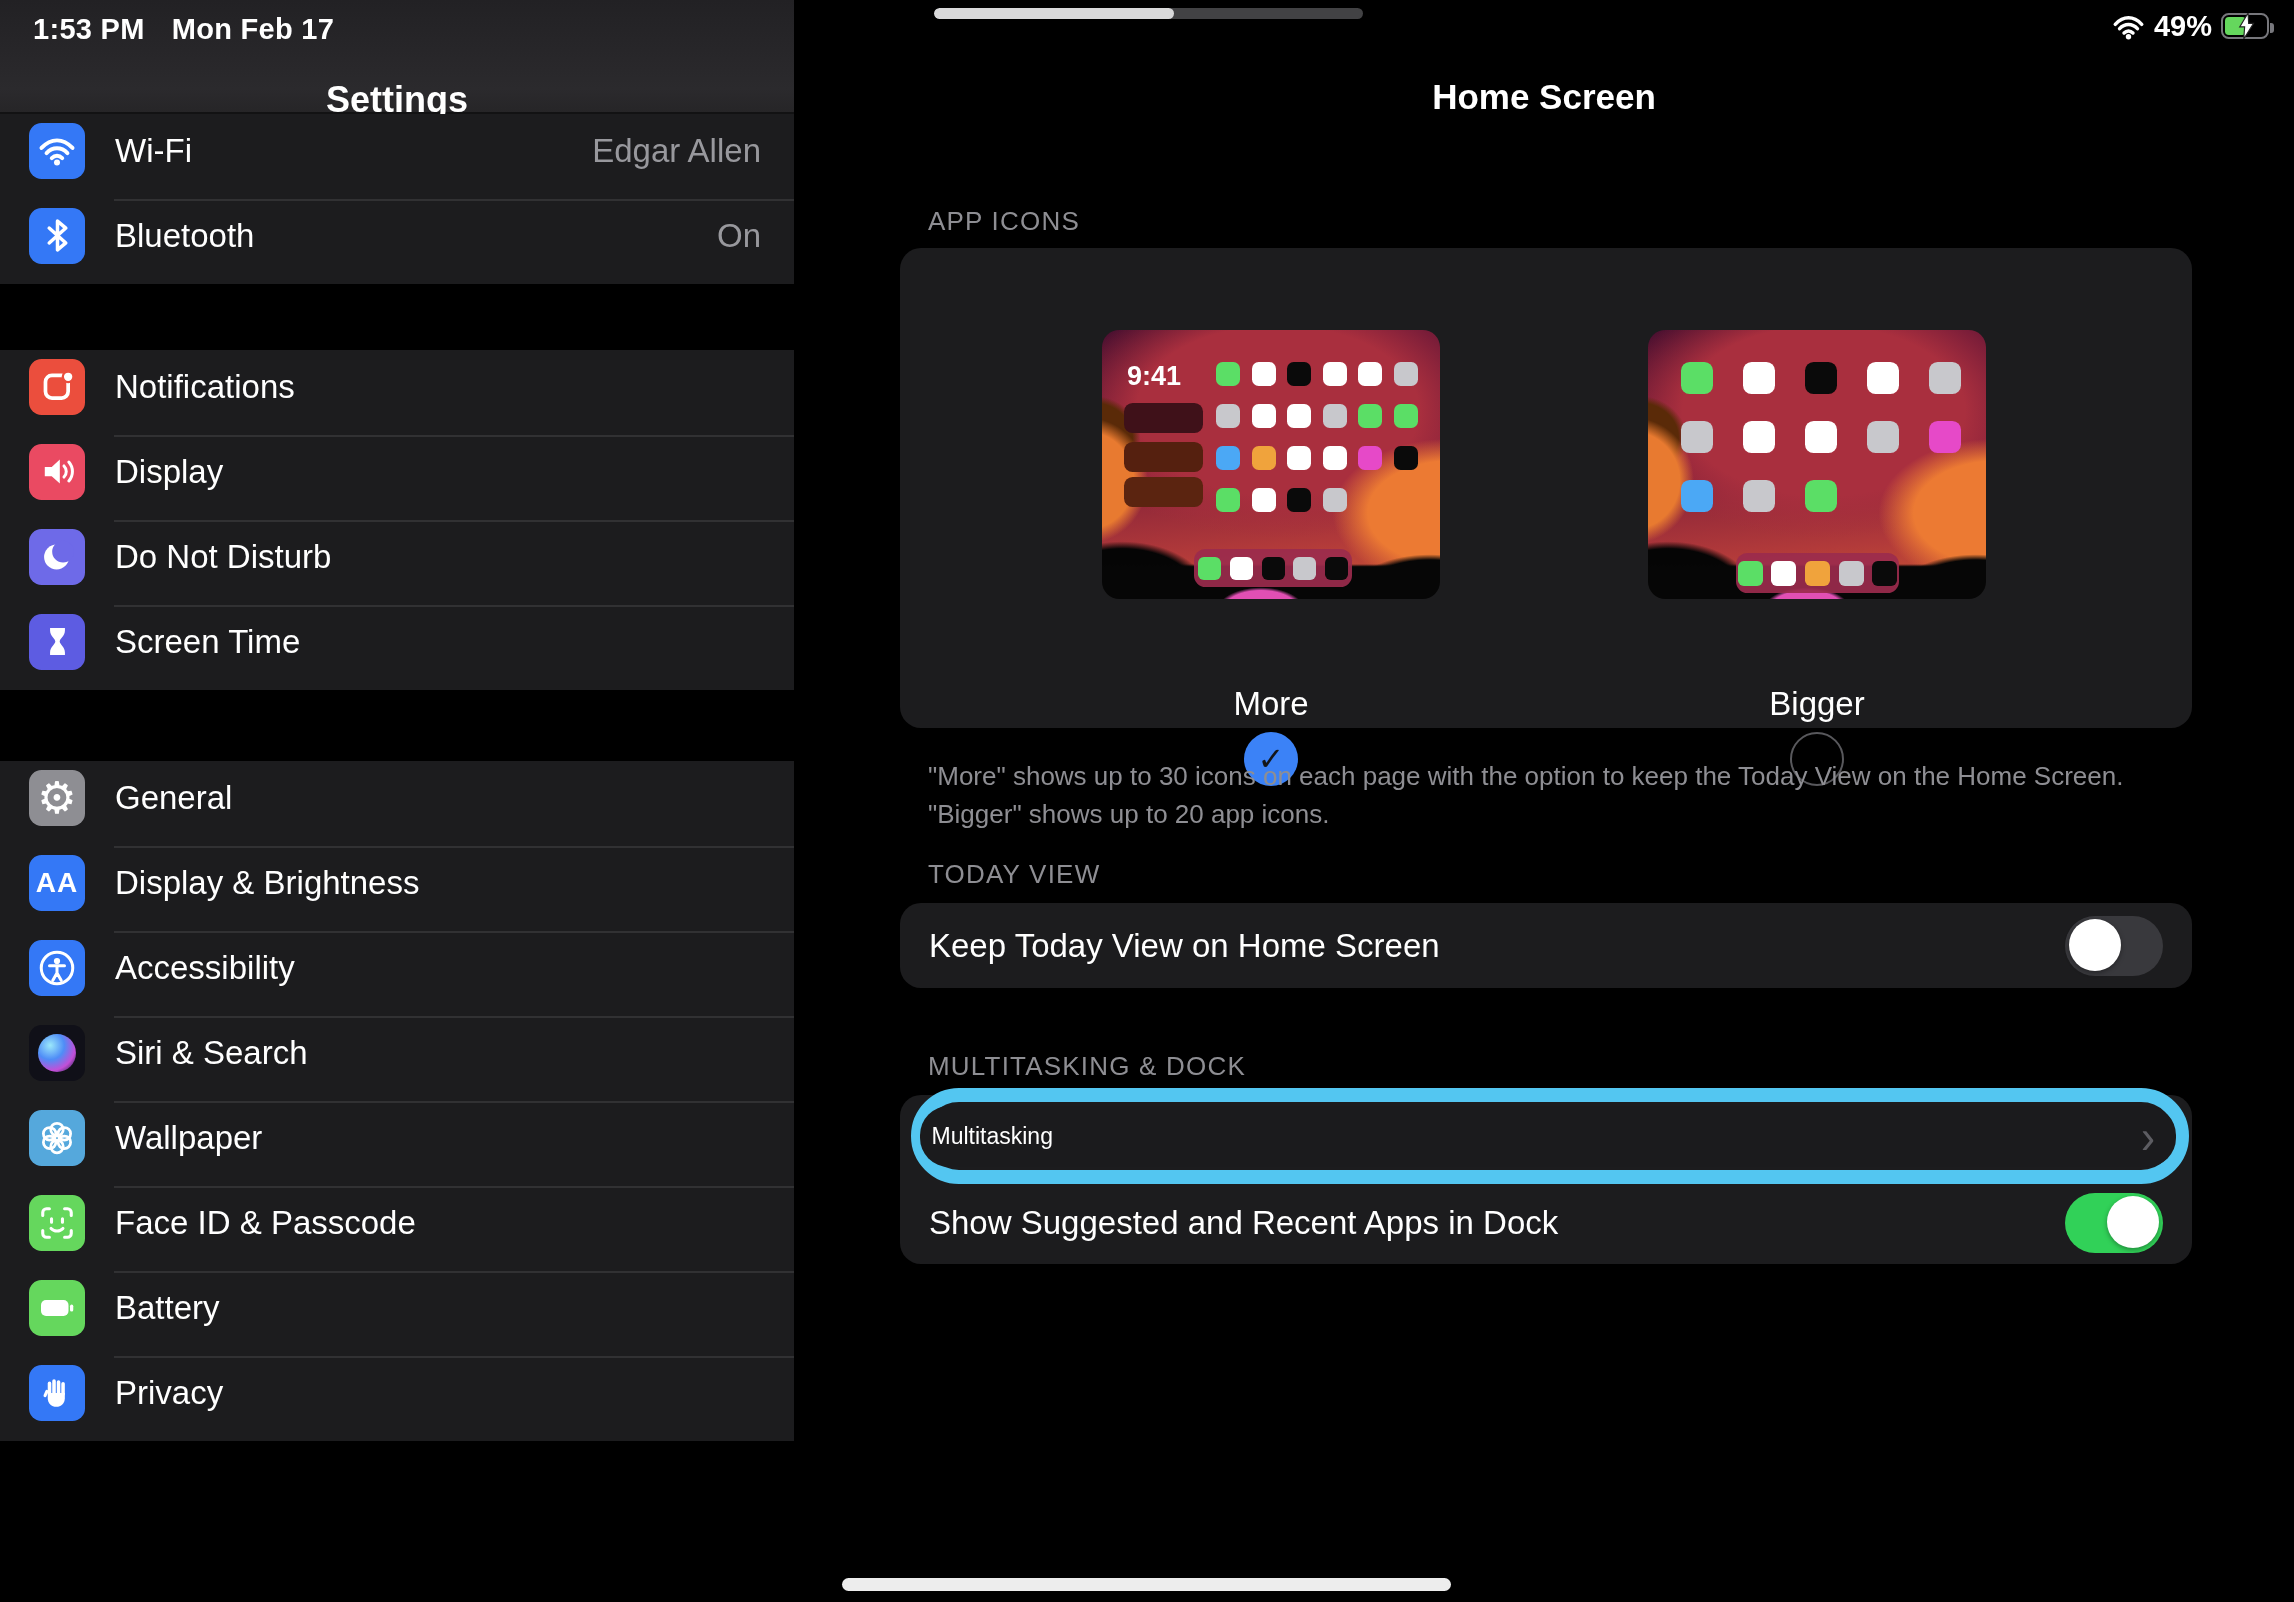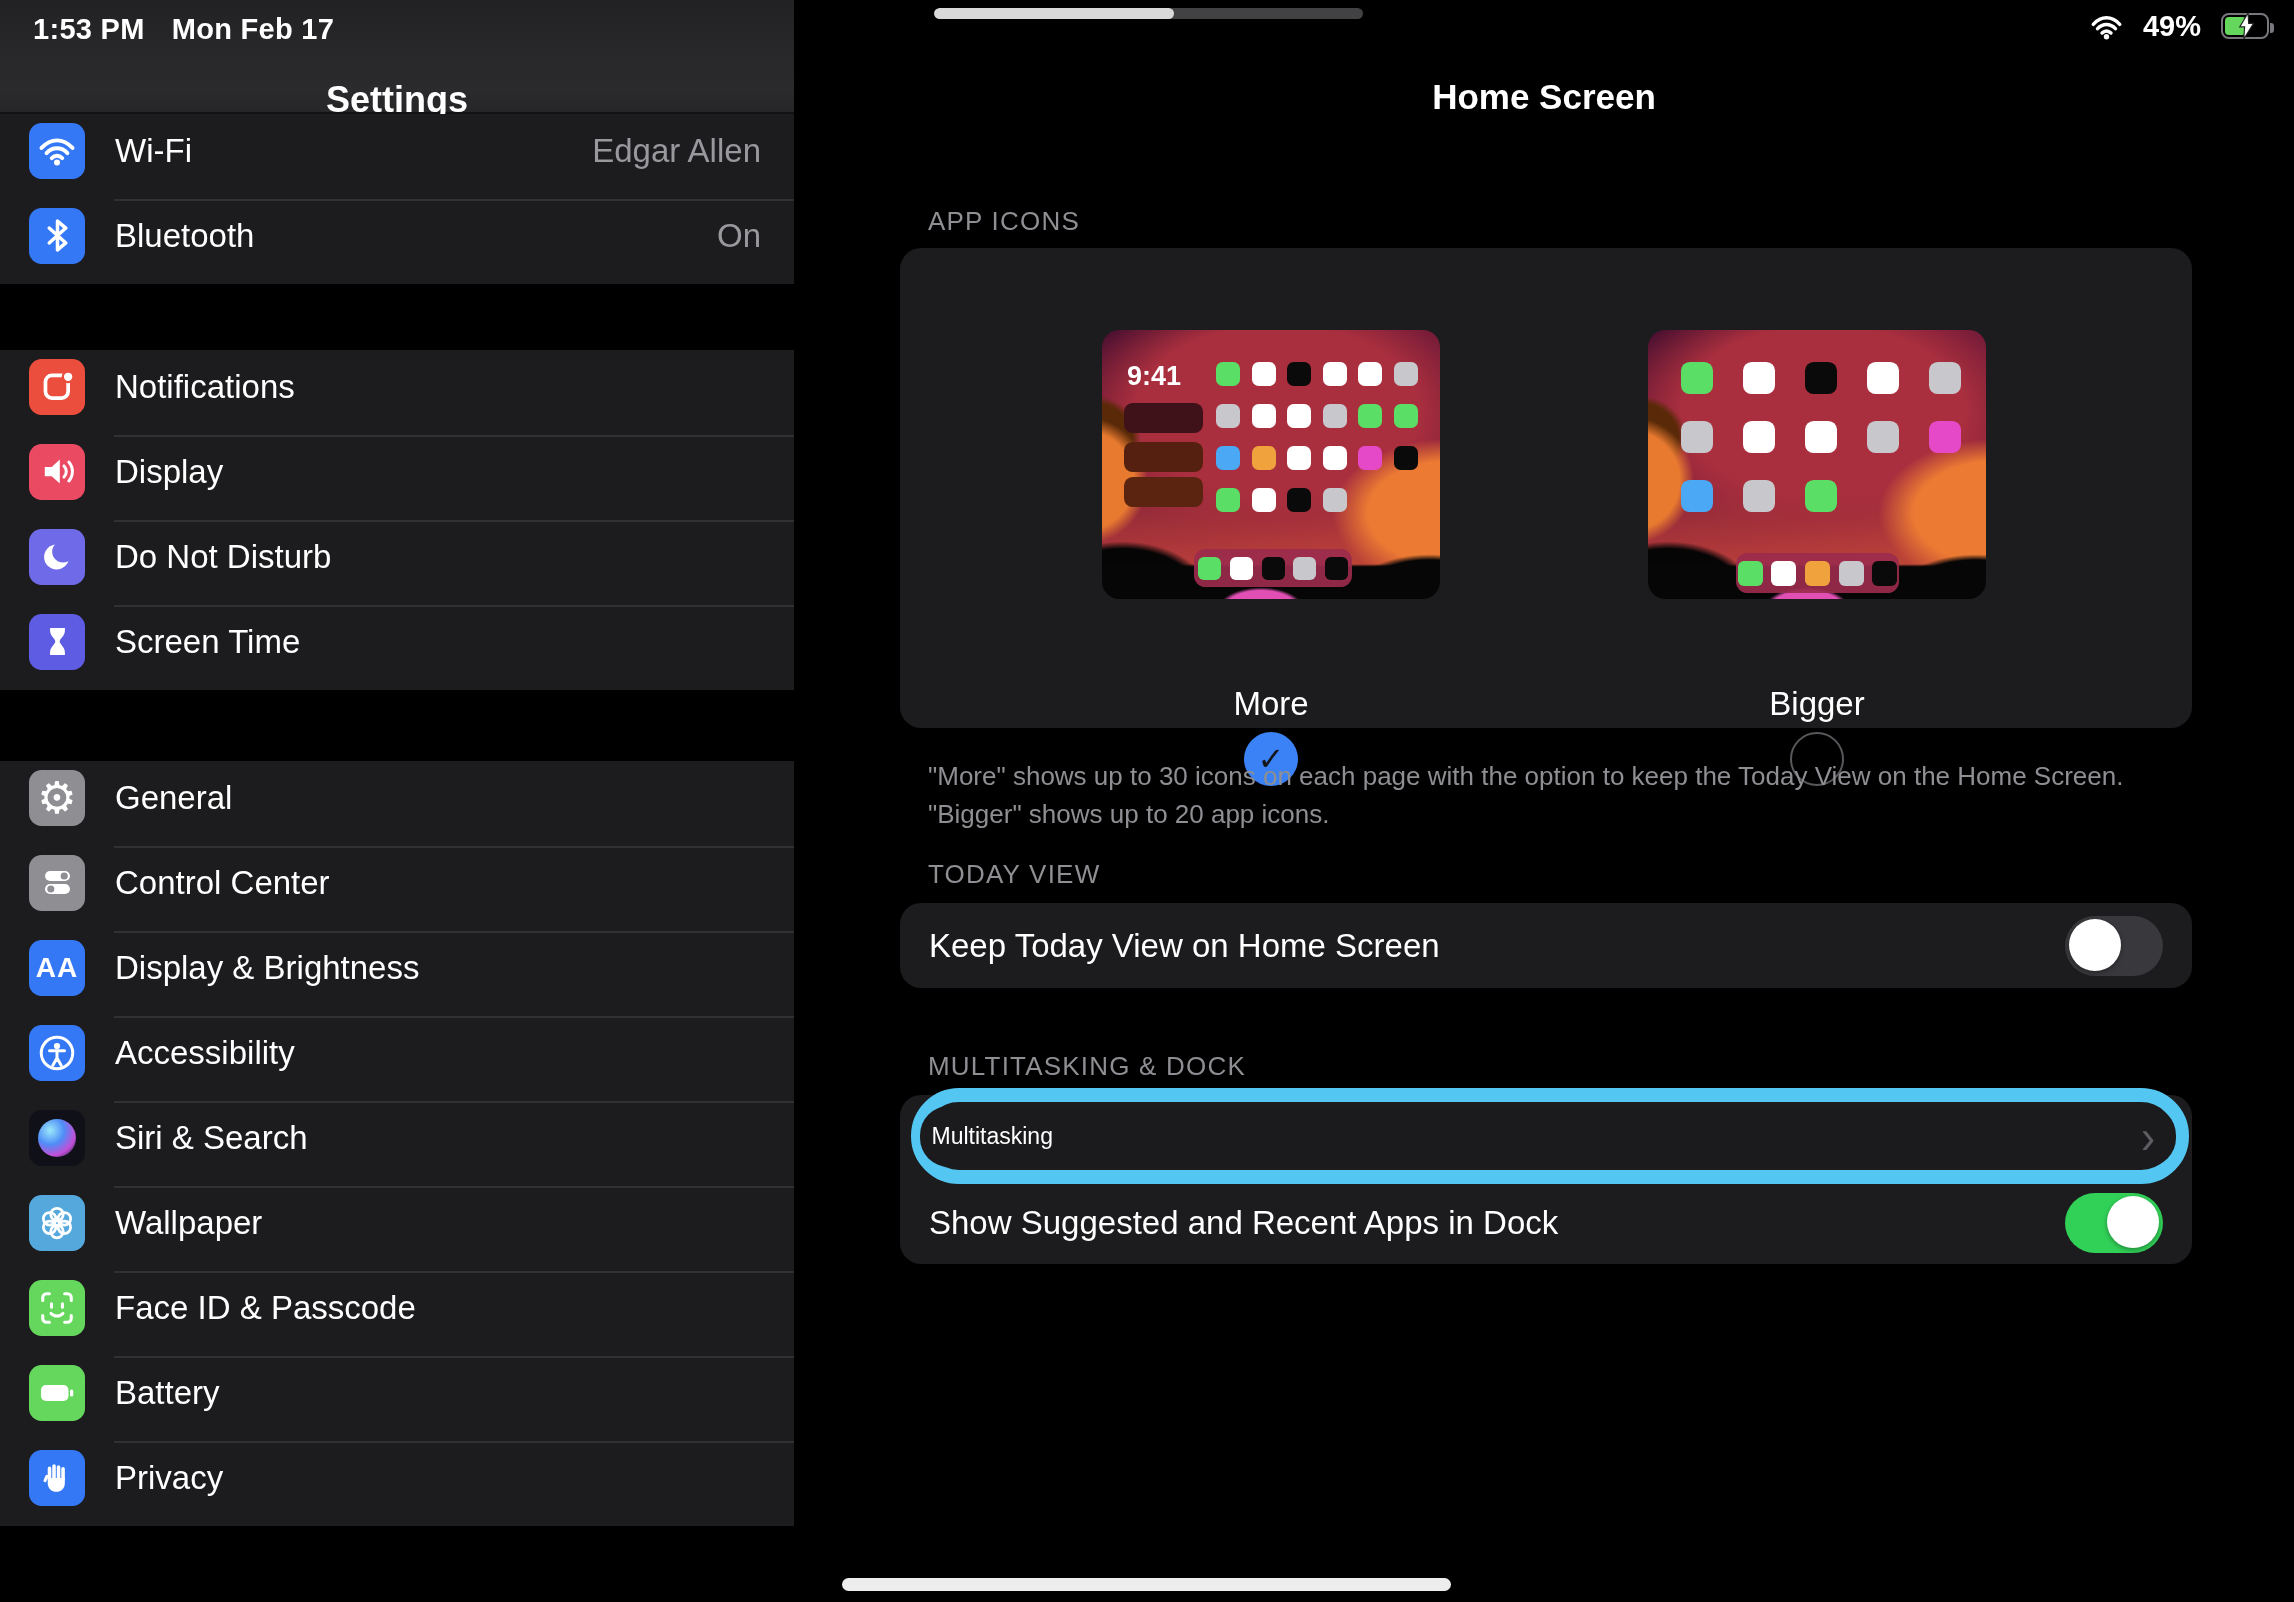--- a/index.html
+++ b/index.html
@@ -30,21 +30,21 @@
   .glyph-gear{font-family:"DejaVu Sans",sans-serif;font-size:44px;color:#fff;line-height:56px;}
   .aa-glyph{font-size:28px;font-weight:700;color:#fff;letter-spacing:1px;}
   .siri-orb{width:38px;height:38px;border-radius:50%;
     background:radial-gradient(circle at 32% 30%,#9be8fa 0%,#4f8df7 38%,#c24fd8 68%,#2b2350 92%);}
 
   
   #panel{position:absolute;left:794px;top:0;width:1500px;height:1602px;background:#000;}
   .top-bar{position:absolute;left:140px;top:7.7px;width:429px;height:11.5px;border-radius:5.8px;
     background:#424244;overflow:hidden;}
   .top-bar-fill{height:100%;background:#d9d9da;border-radius:5.8px;}
-  .status-right{position:absolute;right:25px;top:9.6px;display:flex;align-items:center;gap:20px;}
+  .status-right{position:absolute;right:25px;top:9.6px;display:flex;align-items:center;gap:9px;}
   .batt-pct{font-size:29px;font-weight:600;color:#fff;}
   .batt-shell{position:relative;width:48px;height:26px;border:2.4px solid #77777c;border-radius:7.7px;box-sizing:border-box;}
   .batt-fill{position:absolute;left:1.9px;top:1.9px;bottom:1.9px;background:#65d75d;border-radius:3.8px;}
   .batt-nub{position:absolute;right:-6.7px;top:7.7px;width:3.8px;height:10.6px;border-radius:0 2.9px 2.9px 0;background:#77777c;}
   .batt-bolt{position:absolute;left:15.4px;top:-1.9px;}
   .panel-title{position:absolute;left:0;top:77px;width:1500px;text-align:center;
     font-size:35px;font-weight:700;color:#fff;}
   .section-header{position:absolute;left:134px;font-size:26px;color:#8e8e93;letter-spacing:1.2px;}
   .card{position:absolute;left:106px;width:1292px;background:#1c1c1e;border-radius:21px;}
   #card-appicons{top:248px;height:480px;}
@@ -174,31 +174,20 @@
     </div>
 
     <div class="sb-group" id="g3">
       <div class="sb-row">
         <span class="sb-icon" style="background:#8E8E93">
             <span class="glyph-gear">⚙</span>
           </span>
         <span class="sb-label">General</span>
       </div>
       <div class="sb-row">
-        <span class="sb-icon" style="background:#8E8E93">
-          <svg viewBox="0 0 16 16" width="37" height="37">
-            <rect x="2.6" y="3" width="10.8" height="4.4" rx="2.2" fill="#fff"></rect>
-            <circle cx="10.9" cy="5.2" r="1.55" fill="#8E8E93"></circle>
-            <rect x="2.6" y="8.6" width="10.8" height="4.4" rx="2.2" fill="#fff"></rect>
-            <circle cx="5.1" cy="10.8" r="1.55" fill="#8E8E93"></circle>
-          </svg>
-        </span>
-        <span class="sb-label">Control Center</span>
-      </div>
-      <div class="sb-row">
         <span class="sb-icon" style="background:#3478F6">
             <span class="aa-glyph">AA</span>
           </span>
         <span class="sb-label">Display &amp; Brightness</span>
       </div>
       <div class="sb-row">
         <span class="sb-icon" style="background:#3478F6">
           <svg viewBox="0 0 16 16" width="40" height="40" fill="none" stroke="#fff" stroke-width="1.2" stroke-linecap="round">
             <circle cx="8" cy="8" r="6.3"></circle>
             <circle cx="8" cy="5.2" r="1.25" fill="#fff" stroke="none"></circle>

